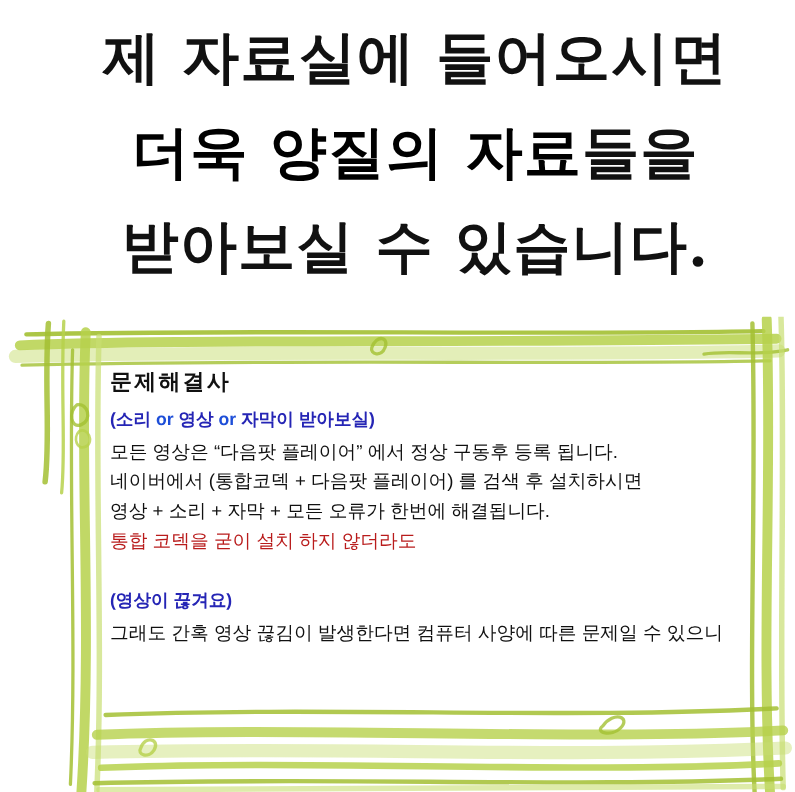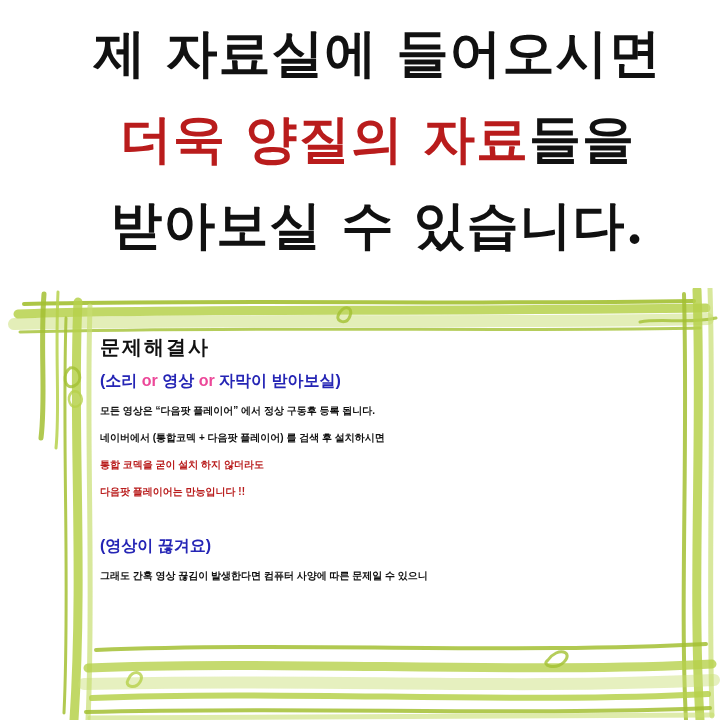--- a/index.html
+++ b/index.html
@@ -12,34 +12,34 @@
     position:absolute;top:0;left:16px;width:723px;height:290px;
     display:flex;flex-direction:column;align-items:center;justify-content:flex-start;
     padding-top:10px;box-sizing:border-box;
     font-family:"DejaVu Serif",serif;
     color:#111111;
   }
   .banner-line{
     font-size:52px;font-weight:600;letter-spacing:1px;line-height:86px;
     white-space:nowrap;
   }
-  .banner .hl-blue{color:#b91c1c;}
+  .banner .hl-blue{color:#000000;}
   
   .notice{position:absolute;top:288px;left:0;width:723px;height:432px;}
   .frame{position:absolute;top:0;left:0;width:723px;height:432px;}
   .notice-content{
     position:absolute;top:46px;left:100px;width:523px;
     display:flex;flex-direction:column;align-items:flex-start;
     text-align:center;color:#111111;
   }
   .nb-title{font-size:20px;font-weight:bold;letter-spacing:2px;margin-bottom:10px;}
   .nb-hdr{font-size:16px;font-weight:bold;color:#2525b5;margin-bottom:10px;white-space:nowrap;}
-  .nb-hdr .or{color:#ec4899;}
+  .nb-hdr .or{color:#1d4ed8;}
   .nb-hdr .u{}
-  .nb-line{font-size:10px;font-weight:bold;line-height:17px;margin-bottom:10px;white-space:nowrap;}
+  .nb-line{font-size:17px;font-weight:normal;line-height:17px;margin-bottom:10px;white-space:nowrap;}
   .nb-red{color:#b91c1c;}
   .gap-before{margin-top:26px;}
   .nb-line .seg-red{color:#e03232;}
 </style>
 </head>
 <body>
 
 <div class="canvas">
 
   <div class="banner">
@@ -83,23 +83,23 @@
     </svg>
 
     <div class="notice-content">
 
       <div class="nb-title">문제해결사</div>
 
       <div class="nb-hdr"><span>(</span><span class="u">소리</span><span class="or"> or </span><span>영상</span><span class="or"> or </span><span>자막이 받아보실</span><span>)</span></div>
 
       <div class="nb-line">모든 영상은  “다음팟 플레이어”  에서 정상 구동후 등록 됩니다.</div>
       <div class="nb-line">네이버에서 (통합코덱 + 다음팟 플레이어) 를 검색 후 설치하시면</div>
+      <div class="nb-line">영상 + 소리 + 자막 + 모든 오류가 한번에 해결됩니다.</div>
 
       <div class="nb-line nb-red">통합 코덱을 굳이 설치 하지 않더라도</div>
-      <div class="nb-line nb-red">다음팟 플레이어는 만능입니다 !!</div>
 
       <div class="nb-hdr gap-before">(영상이 끊겨요)</div>
 
       <div class="nb-line">그래도 간혹 영상 끊김이 발생한다면 컴퓨터 사양에 따른 문제일 수 있으니</div>
 
     </div>
   </div>
 </div>
 
 </body></html>

